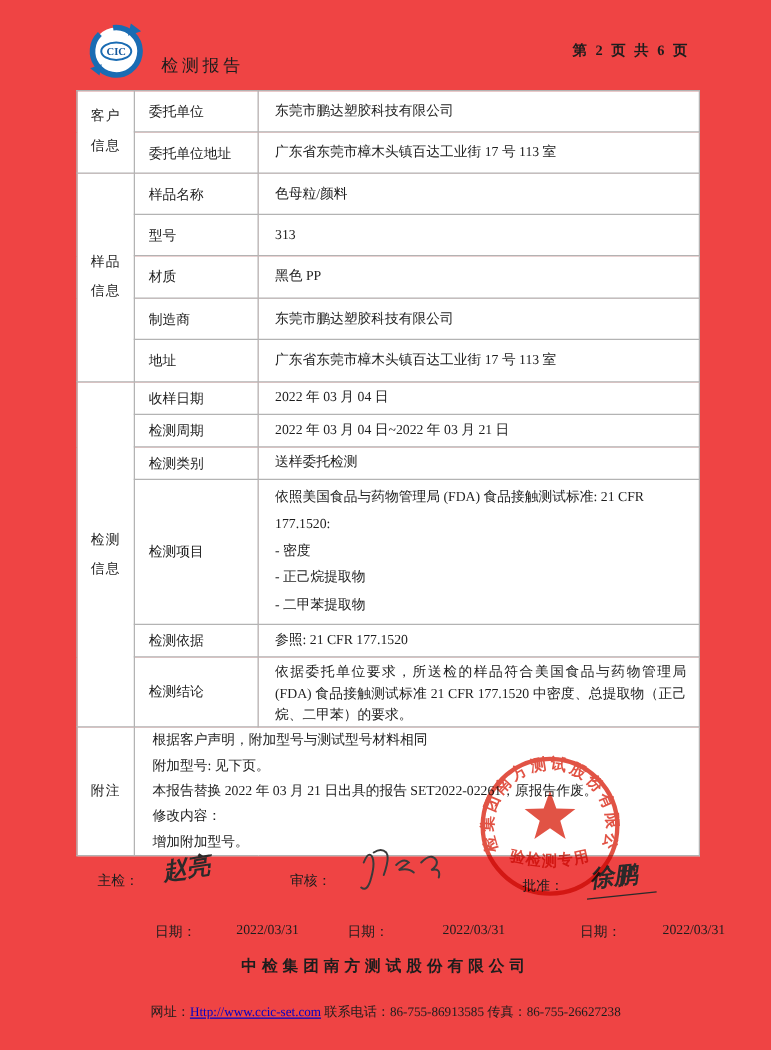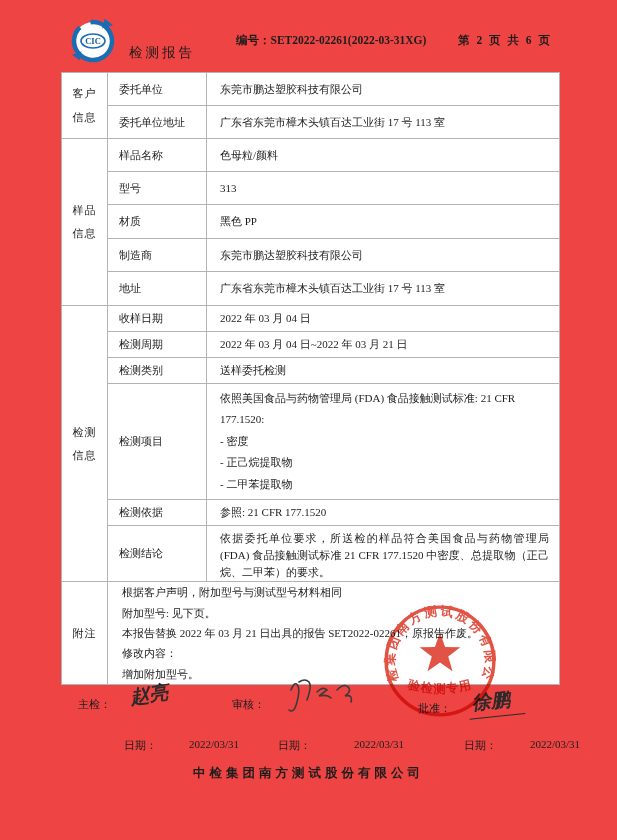--- a/index.html
+++ b/index.html
@@ -47,21 +47,20 @@
 <div class="page">
 
   <svg class="logo" viewBox="0 0 54 50">
     <circle cx="27" cy="25" r="19" fill="#ffffff" stroke="#1a6cb3" stroke-width="4.5" stroke-dasharray="86 12" transform="rotate(-35 27 25)"></circle>
     <polygon points="38,3 47,8 37,13" fill="#1a6cb3" transform="rotate(8 40 8)"></polygon>
     <polygon points="14,44 6,39 15,35" fill="#1a6cb3" transform="rotate(5 10 40)"></polygon>
     <ellipse cx="27" cy="25" rx="12" ry="7" fill="#ffffff" stroke="#1a6cb3" stroke-width="1.6"></ellipse>
     <text x="27" y="28" text-anchor="middle" font-size="8.5" font-weight="bold" fill="#14589c" font-family="Liberation Serif, DejaVu Serif, serif">CIC</text>
   </svg>
   <div class="hdr-title">检测报告</div>
-  <div class="hdr-no"><span>编号：</span><span>SET2022-02261(2022-03-31XG)</span></div>
   <div class="hdr-page">第 2 页 共 6 页</div>
 
   <table class="report">
     <colgroup>
         <col style="width:46px">
         <col style="width:99px">
         <col>
       </colgroup>
 
     <tbody>
@@ -177,14 +176,15 @@
     <polygon fill="#dd3b2b" points="62,34 67,48.1 82,48.5 70.1,57.6 74.3,72 62,63.5 49.7,72 53.9,57.6 42,48.5 57,48.1"></polygon>
     <text font-size="12.5" font-weight="bold" fill="#dd3b2b" letter-spacing="2.5" font-family="Liberation Serif, DejaVu Serif, serif">
       <textPath href="#arcTop" startOffset="50%" text-anchor="middle">中检集团南方测试股份有限公司</textPath>
     </text>
     <text font-size="12" font-weight="bold" fill="#dd3b2b" letter-spacing="1" font-family="Liberation Serif, DejaVu Serif, serif">
       <textPath href="#arcBottom" startOffset="50%" text-anchor="middle">检验检测专用章</textPath>
     </text>
   </svg>
 
   <div class="f-company">中检集团南方测试股份有限公司</div>
+  <div class="f-line l2"><span>网址：</span><a href="#" class="f-link">Http://www.ccic-set.com</a><span> 联系电话：</span><span>86-755-86913585</span><span> 传真：</span><span>86-755-26627238</span></div>
 
 </div>
 
 </body></html>

